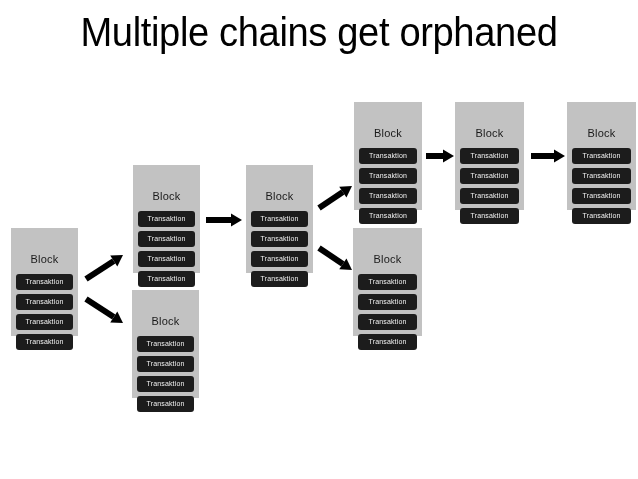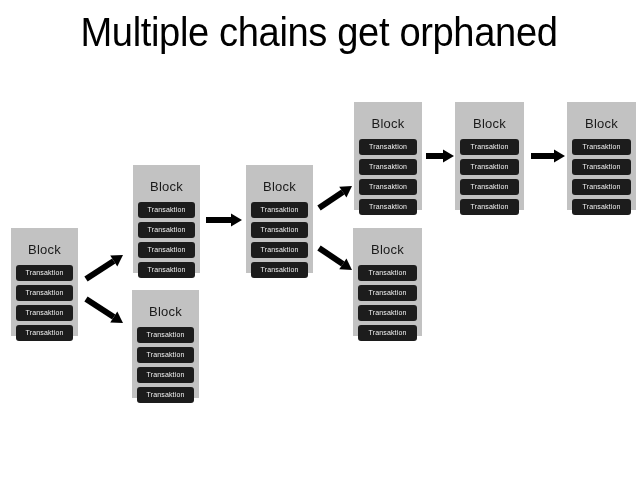--- a/index.html
+++ b/index.html
@@ -37,26 +37,26 @@
 
   
   .block {
     position: absolute;
     background: #c2c2c2;
     box-sizing: border-box;
     padding: 0;
   }
   .block-title {
     font-family: "Liberation Sans Narrow", "Liberation Sans", sans-serif;
-    font-size: 13px;
+    font-size: 11px;
     line-height: 22px;
     color: #1a1a1a;
     text-align: center;
     width: 100%;
-    padding-top: 11px;
+    padding-top: 20px;
     letter-spacing: 0.2px;
   }
   .tx-list {
     padding: 0 5px 5px 5px;
   }
   .tx {
     background: #1c1c1c;
     color: #f2f2f2;
     font-family: "Liberation Sans Narrow", "Liberation Sans", sans-serif;
     font-size: 7px;

